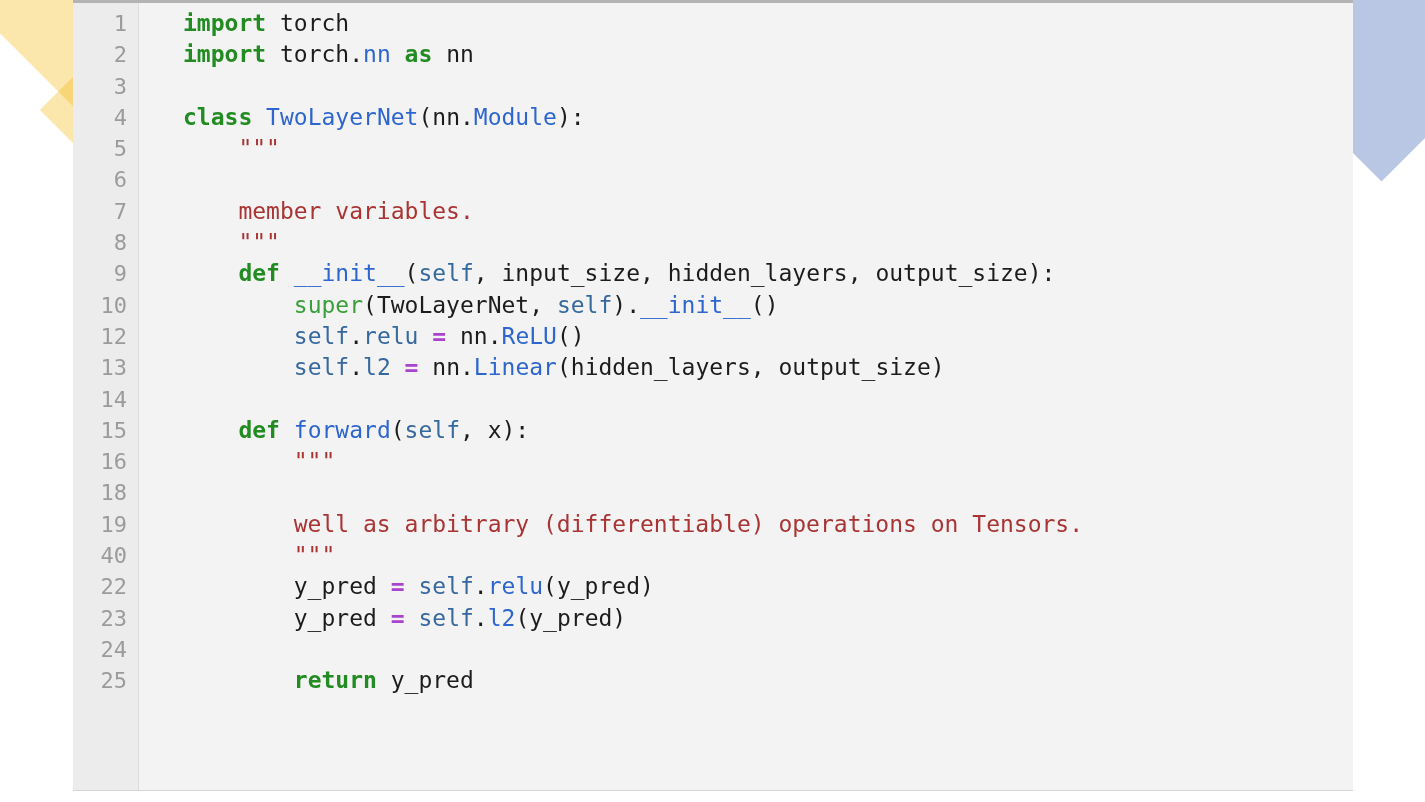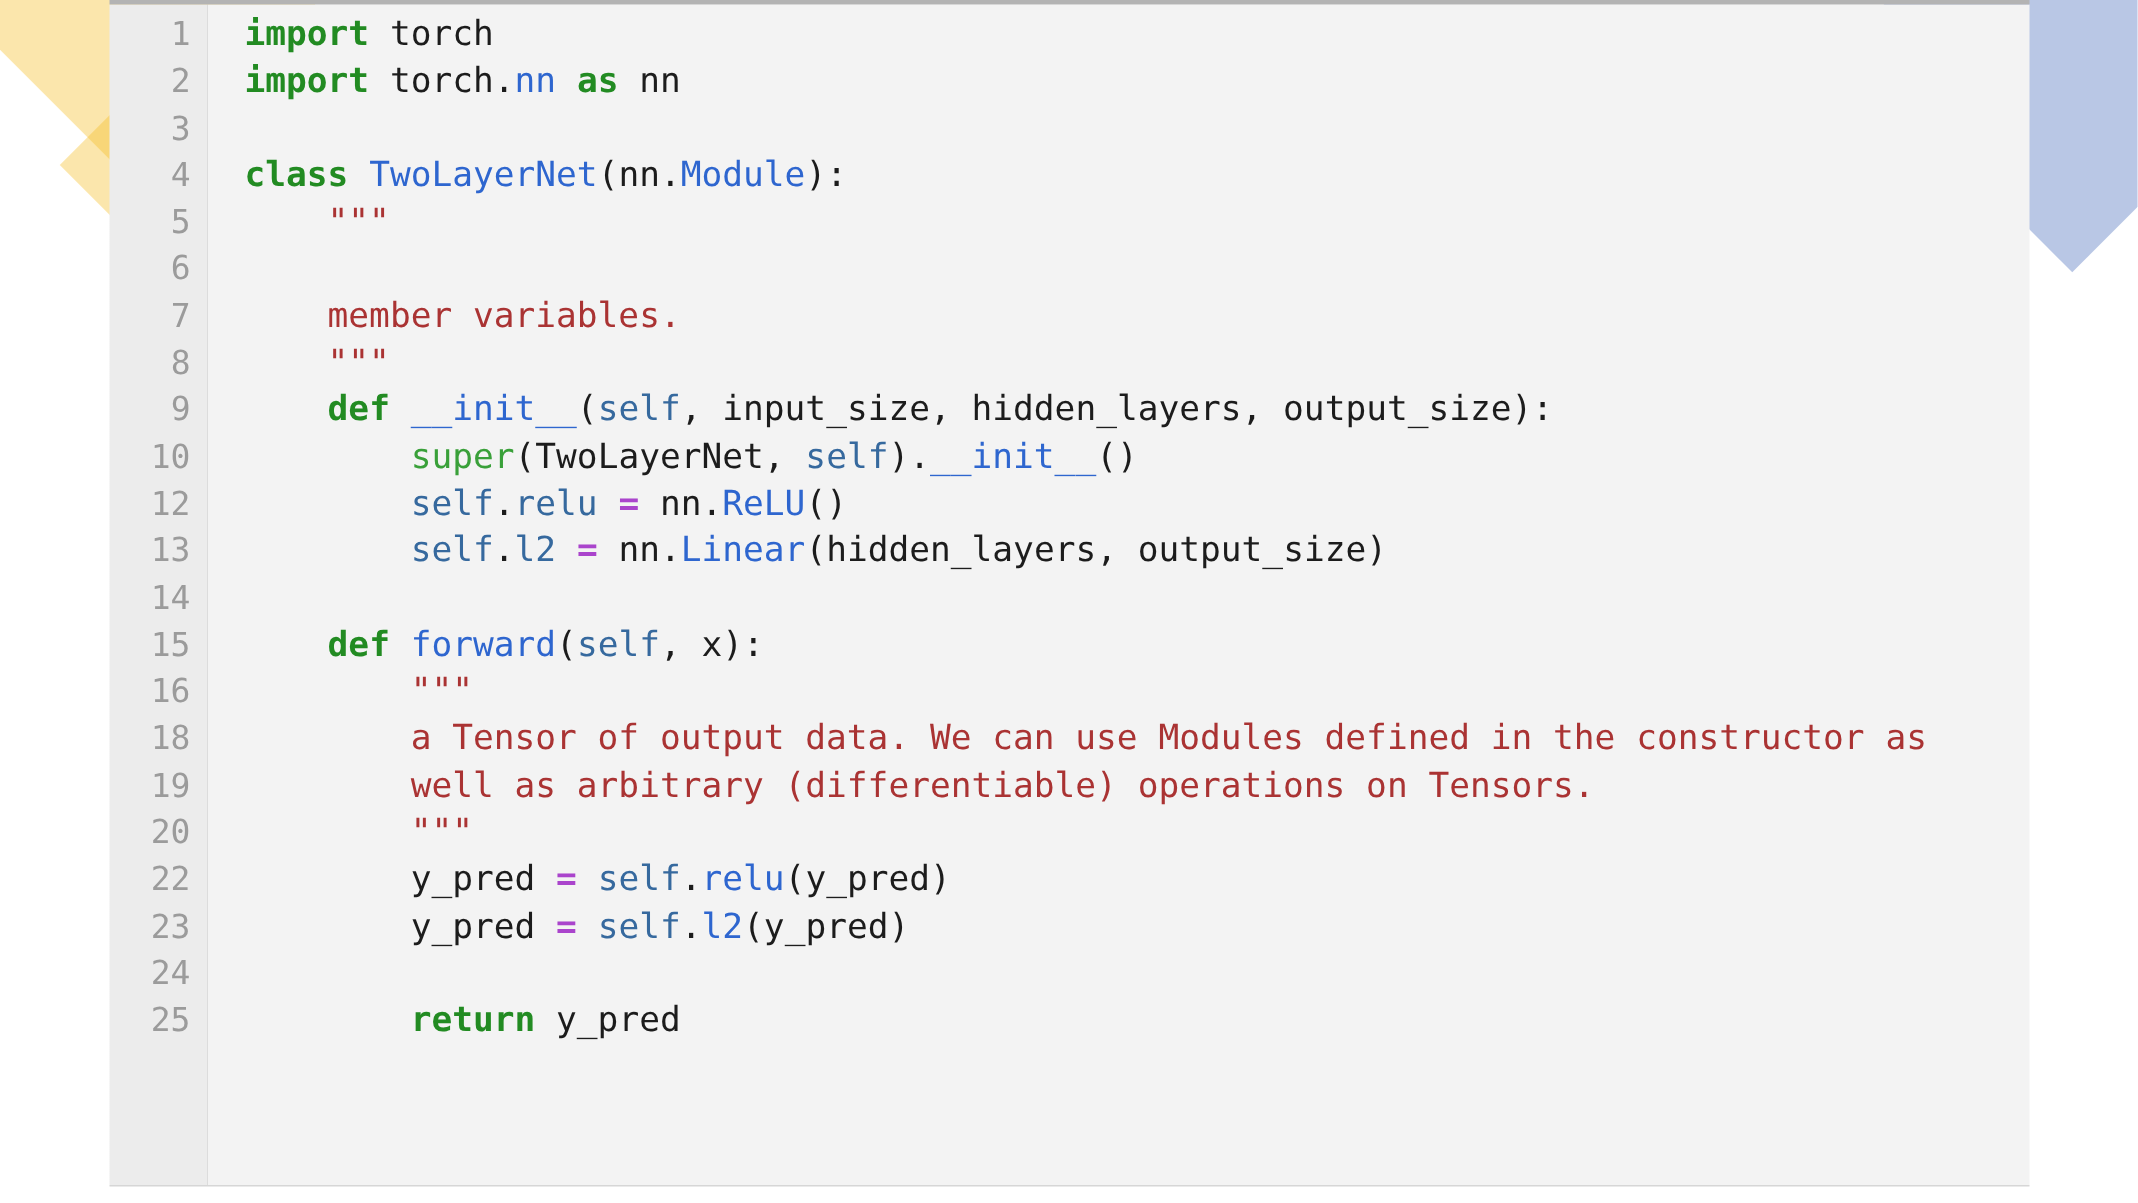--- a/index.html
+++ b/index.html
@@ -19,21 +19,21 @@
     border-bottom:1px solid #d6d6d6;
     background:linear-gradient(to right,#ececec 0 65px,#dcdcdc 65px 66px,#f3f3f3 66px);
     padding-top:5px;
   }
   .code-line{display:flex;height:31.3px;line-height:31.3px;}
   .line-number{
     flex:0 0 65px;box-sizing:border-box;text-align:right;padding-right:11px;
     font-size:22px;color:var(--c-num);user-select:none;
   }
   .line-content{
-    padding-left:25px;white-space:pre;font-size:23px;color:var(--c-pl);
+    padding-left:13px;white-space:pre;font-size:23px;color:var(--c-pl);margin-left:32px;
   }
   .tok-kw{color:var(--c-kw);font-weight:bold;}
   .tok-bi{color:var(--c-bi);text-align:right;}
   .tok-fn{color:var(--c-fn);}
   .tok-sf{color:var(--c-sf);}
   .tok-st{color:var(--c-st);}
   .tok-op{color:var(--c-op);font-weight:bold;}
   .tok-pl{color:var(--c-pl);}
 </style>
 </head>
@@ -99,28 +99,27 @@
       <div class="code-line">
         <span class="line-number">15</span>
         <span class="line-content"><span class="tok-pl">    </span><span class="tok-kw">def</span><span class="tok-pl"> </span><span class="tok-fn">forward</span><span class="tok-pl">(</span><span class="tok-sf">self</span><span class="tok-pl">, x):</span></span>
       </div>
       <div class="code-line">
         <span class="line-number">16</span>
         <span class="line-content"><span class="tok-st">        """</span></span>
       </div>
       <div class="code-line">
         <span class="line-number">18</span>
-        <span class="line-content"><span class="tok-st">        a Tensor of output data. We can use Modules defined in the constructor as</span></span>
       </div>
       <div class="code-line">
         <span class="line-number">19</span>
         <span class="line-content"><span class="tok-st">        well as arbitrary (differentiable) operations on Tensors.</span></span>
       </div>
       <div class="code-line">
-        <span class="line-number">20</span>
+        <span class="line-number">40</span>
         <span class="line-content"><span class="tok-st">        """</span></span>
       </div>
       <div class="code-line">
         <span class="line-number">22</span>
         <span class="line-content"><span class="tok-pl">        y_pred </span><span class="tok-op">=</span><span class="tok-pl"> </span><span class="tok-sf">self</span><span class="tok-pl">.</span><span class="tok-fn">relu</span><span class="tok-pl">(y_pred)</span></span>
       </div>
       <div class="code-line">
         <span class="line-number">23</span>
         <span class="line-content"><span class="tok-pl">        y_pred </span><span class="tok-op">=</span><span class="tok-pl"> </span><span class="tok-sf">self</span><span class="tok-pl">.</span><span class="tok-fn">l2</span><span class="tok-pl">(y_pred)</span></span>
       </div>

